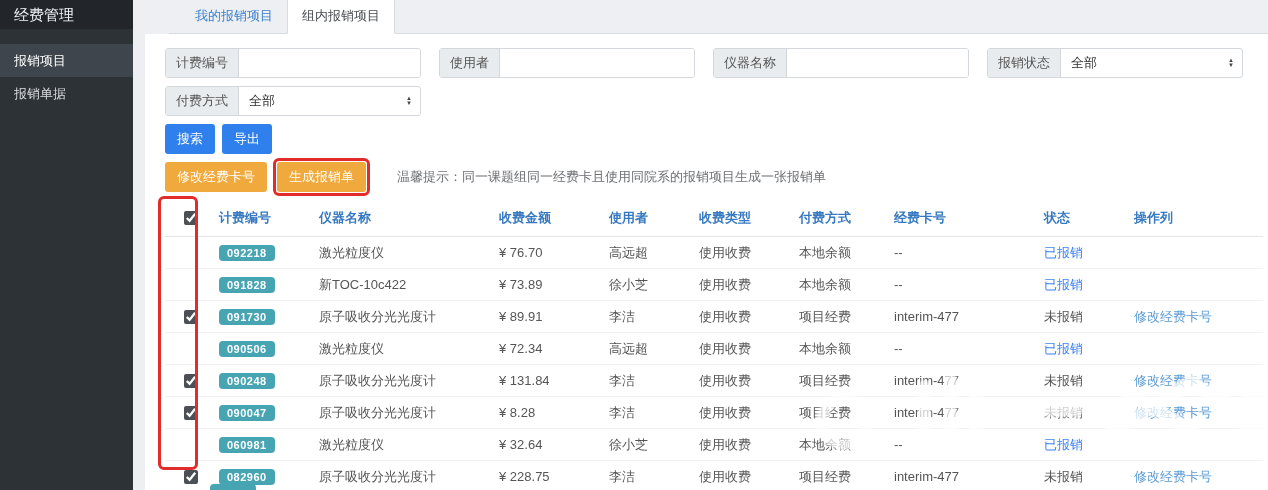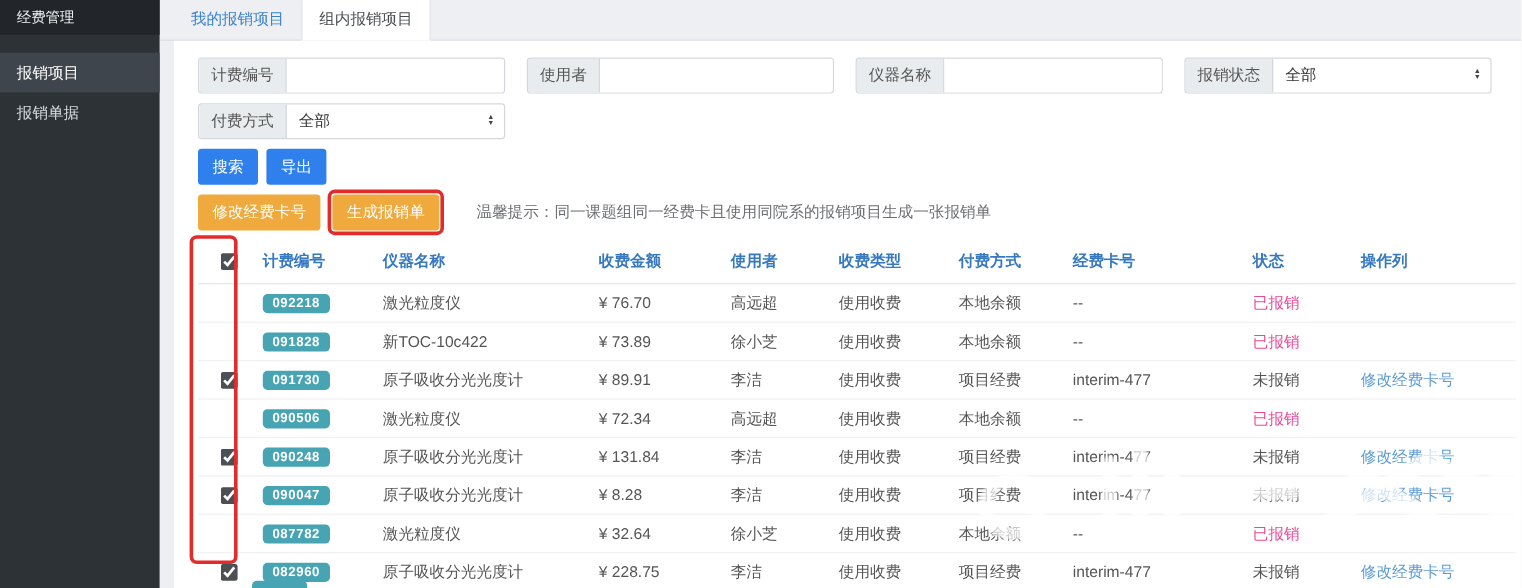--- a/index.html
+++ b/index.html
@@ -1,26 +1,26 @@
 <!DOCTYPE html>
 <html><head>
 <meta charset="utf-8">
 <style>
   html,body{margin:0;padding:0;}
   .app{position:relative;width:1268px;height:490px;overflow:hidden;background:#edeff2;
        font-family:"Liberation Sans","DejaVu Sans",sans-serif;font-size:13px;color:#555;}
   
   .sidebar{position:absolute;left:0;top:0;width:133px;height:100%;background:#2d3237;z-index:2;}
-  .brand{height:29px;line-height:29px;padding-left:14px;background:#22262a;color:#f2f4f6;font-size:12px;}
+  .brand{height:29px;line-height:29px;padding-left:14px;background:#22262a;color:#f2f4f6;font-size:15px;}
   .nav{margin-top:15px;}
   .nav-item{height:33px;line-height:33px;padding-left:14px;color:#d9dde1;cursor:pointer;}
   .nav-item.active{background:#3f454c;color:#fff;}
   
   .main{position:absolute;left:133px;top:0;right:0;bottom:0;}
-  .tabbar{height:34px;display:flex;align-items:flex-end;padding-left:12px;border-bottom:1px solid #d8dce1;box-sizing:border-box;}
+  .tabbar{height:34px;display:flex;align-items:flex-end;padding-left:12px;border-bottom:1px solid #d8dce1;box-sizing:border-box;margin-left:36px;}
   .tab{padding:8px 14px;cursor:pointer;}
   .tab.inactive{color:#3b82d0;}
   .tab.active{background:#fff;border:1px solid #d8dce1;border-bottom:1px solid #fff;border-radius:3px 3px 0 0;color:#4a4d52;margin-bottom:-1px;cursor:default;}
   .panel{position:absolute;left:12px;right:0;top:34px;bottom:0;background:#fff;padding:14px 16px 0 20px;box-sizing:border-box;}
   
   .filter-row{display:flex;gap:18px;margin-bottom:8px;}
   .igroup{display:flex;width:256px;height:30px;border:1px solid #d4d8dd;border-radius:3px;overflow:hidden;background:#fff;box-sizing:border-box;}
   .igroup .ilabel{background:#e9ecef;color:#555;padding:0 10px;display:flex;align-items:center;border-right:1px solid #d4d8dd;white-space:nowrap;}
   .igroup input{flex:1;border:0;outline:none;padding:0 8px;font-size:13px;min-width:0;font-family:inherit;}
   .igroup .ivalue{flex:1;display:flex;align-items:center;padding:0 10px;color:#333;cursor:pointer;}
@@ -35,21 +35,21 @@
   .hint{color:#6d6f73;margin-left:21px;}
   
   .tablewrap{margin-top:4px;}
   table{width:1098px;border-collapse:collapse;table-layout:fixed;font-size:13px;color:#555;}
   th{color:#3779c0;text-align:left;font-weight:bold;padding:8px 4px;border-bottom:1px solid #e3e6e9;}
   td{padding:0 4px;height:31px;border-bottom:1px solid #f0f1f3;}
   .cb-col{text-align:center;}
   input[type=checkbox]{width:14px;height:14px;accent-color:#4c4f54;cursor:pointer;}
   .badge{display:inline-block;background:#47a4b3;color:#fff;font-size:11px;font-weight:bold;
          padding:2px 8px;border-radius:4px;letter-spacing:.5px;}
-  .status-green{color:#ec4899;}
+  .status-green{color:#3b82f6;}
   .link{color:#5b9bd5;cursor:pointer;}
   
   .red-col-box{position:absolute;left:158px;top:196px;width:40px;height:274px;border:3px solid #e22b2b;
                border-radius:6px;pointer-events:none;z-index:6;box-sizing:border-box;}
   .partial-badge{position:absolute;left:210px;top:484px;width:46px;height:16px;background:#47a4b3;border-radius:4px;z-index:3;}
   .watermark{position:absolute;right:0;top:352px;width:470px;height:118px;opacity:.72;filter:blur(1.2px);
              pointer-events:none;z-index:5;}
   .wm{position:absolute;background:#fff;border-radius:7px;}
   .wm.ring{left:18px;top:42px;width:56px;height:56px;border:11px solid #fff;background:transparent;border-radius:50%;box-sizing:border-box;}
   .wm.v1{left:120px;top:28px;width:13px;height:74px;}
@@ -230,21 +230,21 @@
                 <td>¥ 8.28</td>
                 <td>李洁</td>
                 <td>使用收费</td>
                 <td>项目经费</td>
                 <td>interim-477</td>
                 <td>未报销</td>
                 <td><span class="link">修改经费卡号</span></td>
               </tr>
               <tr>
                 <td class="cb-col"></td>
-                <td><span class="badge">087782</span></td>
+                <td><span class="badge">060981</span></td>
                 <td>激光粒度仪</td>
                 <td>¥ 32.64</td>
                 <td>徐小芝</td>
                 <td>使用收费</td>
                 <td>本地余额</td>
                 <td>--</td>
                 <td class="status-green">已报销</td>
                 <td></td>
               </tr>
               <tr>

